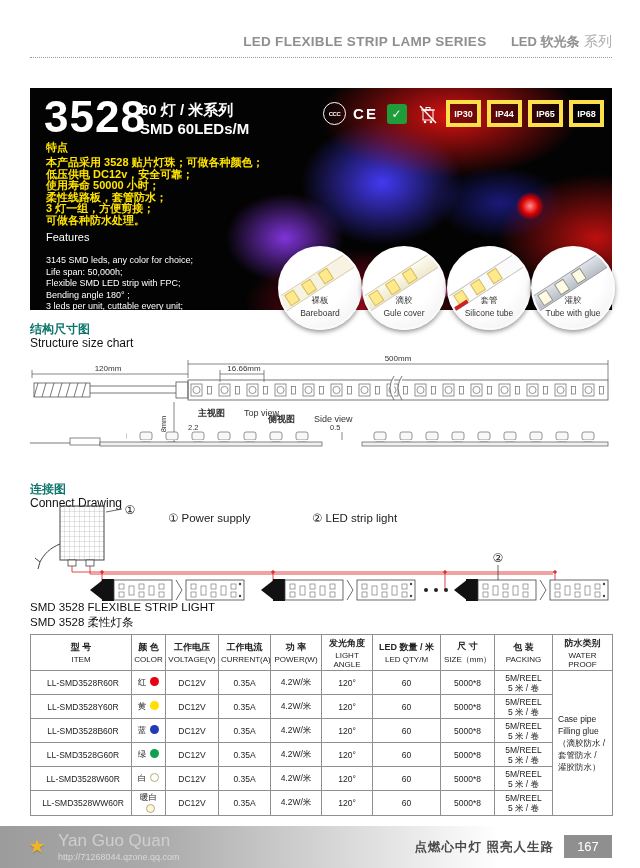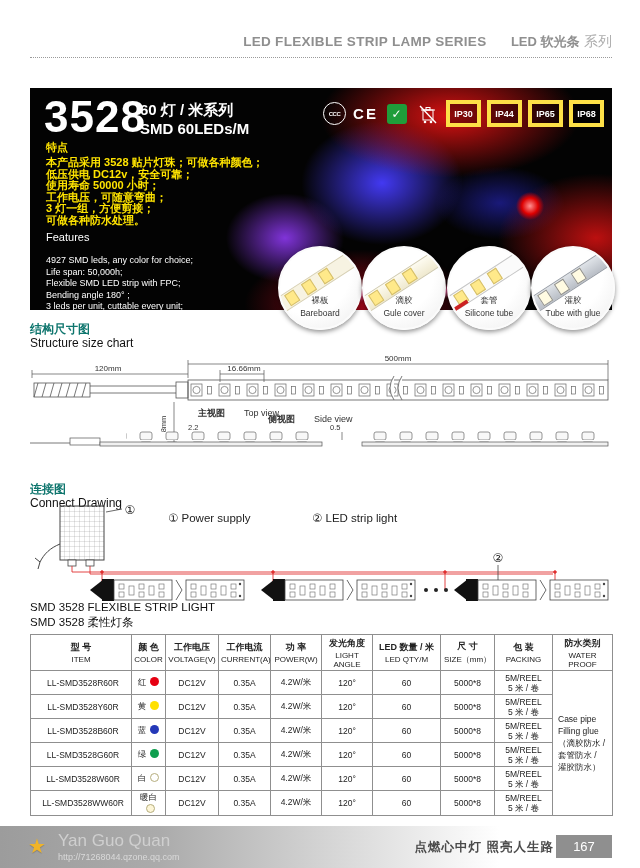--- a/index.html
+++ b/index.html
@@ -82,21 +82,21 @@
   .cell-waterproof{text-align:left !important;padding-left:5px !important;}
   .cell-waterproof div{line-height:12px;}
 
   
   .footer{position:absolute;left:0;bottom:0;width:640px;height:42px;
           background:linear-gradient(90deg,#9c9c9c 0%,#ababab 25%,#d6d6d6 52%,#fff 78%);}
   .star{position:absolute;left:28px;top:8px;font-size:20px;color:#f0b428;text-shadow:0 1px 1px rgba(0,0,0,.2);}
   .wm-name{position:absolute;left:58px;top:5px;font-size:17px;color:#cfcfcf;}
   .wm-url{position:absolute;left:58px;top:26px;font-size:9px;color:#d9d9d9;}
   .slogan{position:absolute;right:86px;top:13px;font-size:12.5px;font-weight:bold;color:#4a4a4a;letter-spacing:1px;}
-  .pageno{position:absolute;right:28px;top:9px;width:56px;height:23px;background:#8f8f8f;color:#fff;
+  .pageno{position:absolute;right:28px;top:9px;width:48px;height:23px;background:#8f8f8f;color:#fff;
           font-size:13px;display:flex;align-items:center;justify-content:center;}
 </style>
 </head>
 <body>
 
 <div class="page">
 
   <div class="hdr">
     <span class="t-en">LED FLEXIBLE STRIP LAMP SERIES</span>
     <span class="t-cn">LED 软光条</span>
@@ -135,27 +135,27 @@
       <span class="ipbox">IP44</span>
       <span class="ipbox">IP65</span>
       <span class="ipbox">IP68</span>
     </div>
     <div class="feat">
       <div class="cn-title">特点</div>
       <div class="cn-lines">
           <div>本产品采用 3528 贴片灯珠；可做各种颜色；</div>
           <div>低压供电 DC12v，安全可靠；</div>
           <div>使用寿命 50000 小时；</div>
-          <div>工作电压，可随意弯曲；</div>
+          <div>柔性线路板，套管防水；</div>
           <div>3 灯一组，方便剪接；</div>
           <div>可做各种防水处理。</div>
         </div>
       <div class="en-title">Features</div>
       <div class="en-lines">
-          <div>4927 SMD leds, any color for choice;</div>
+          <div>3145 SMD leds, any color for choice;</div>
           <div>Life span: 50,000h;</div>
           <div>Flexible SMD LED strip with FPC;</div>
           <div>Bending angle 180°  ;</div>
           <div>3 leds per unit, cuttable every unit;</div>
         </div>
     </div>
   </div>
 
   <div class="thumb v0" style="left:278px">
     <div class="ms">

